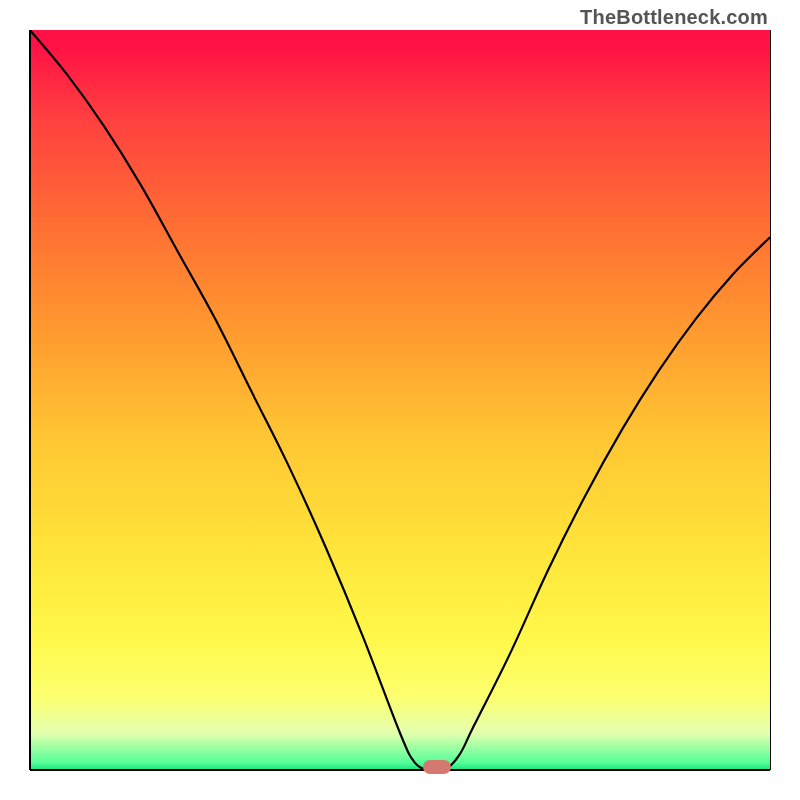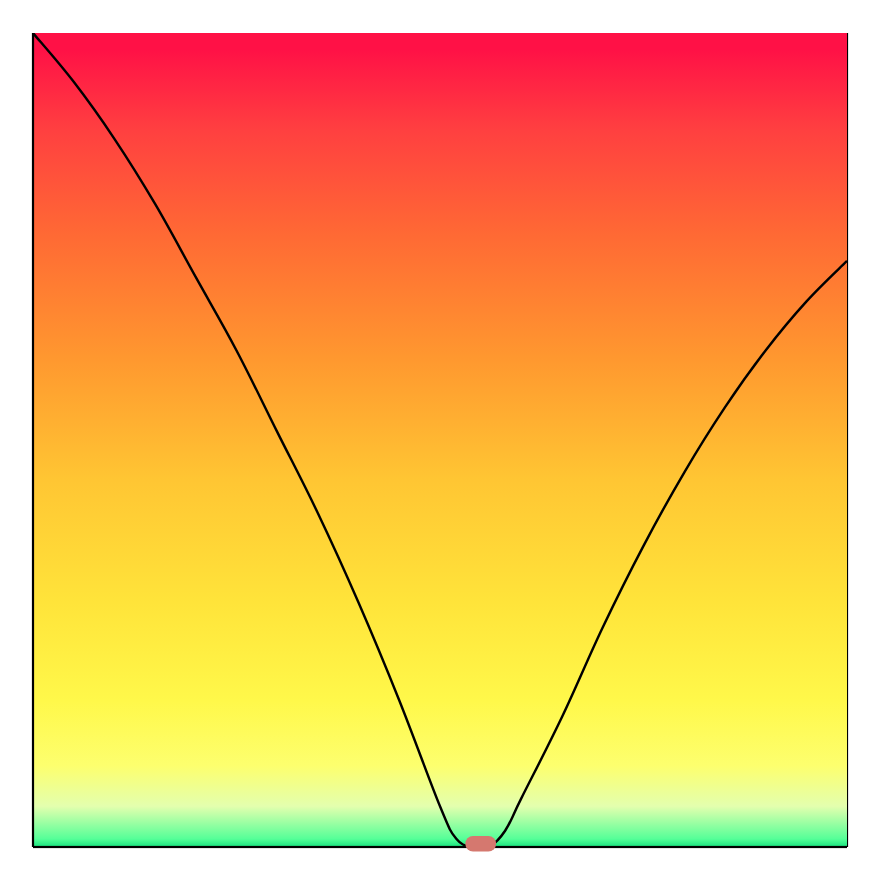--- a/index.html
+++ b/index.html
@@ -82,20 +82,21 @@
 </style>
 </head>
 <body>
 
 <div class="chart-container">
 
   <div class="gradient-bg"></div>
   <div class="border-left"></div>
   <div class="border-bottom"></div>
 
+  <div class="attribution">TheBottleneck.com</div>
 
   <svg class="curve" viewBox="0 0 740 740" preserveAspectRatio="none">
     <path d="M 0 0 C 6.66 7.992000000000016, 23.68 27.084000000000085, 37 44.40000000000009 C 50.32 61.71600000000009, 60.68 76.22000000000007, 74 96.20000000000005 C 87.32 116.18000000000002, 97.68 132.75599999999997, 111 155.39999999999998 C 124.32 178.04399999999998, 134.68 198.024, 148 222 C 161.32 245.976, 171.68 263.29200000000003, 185 288.6 C 198.32 313.908, 208.68 335.96, 222 362.59999999999997 C 235.32 389.23999999999995, 245.68 408.62800000000004, 259 436.6 C 272.32 464.572, 282.68 487.36400000000003, 296 518 C 309.32 548.636, 319.68 573.5, 333 606.8 C 346.32 640.0999999999999, 360.676 680.356, 370 703 C 379.324 725.644, 379.472 725.94, 384.8 732.6 C 390.12800000000004 739.26, 394.272 738.668, 399.6 740 C 404.92800000000005 741.332, 409.07200000000006 742.664, 414.40000000000003 740 C 419.728 737.336, 423.872 733.192, 429.2 725.2 C 434.52799999999996 717.2080000000001, 434.676 714.248, 444 695.6 C 453.324 676.952, 467.68 649.572, 481 621.6 C 494.32 593.628, 504.68 568.172, 518 540.2 C 531.32 512.2280000000001, 541.68 491.508, 555 466.2 C 568.32 440.892, 578.68 422.24399999999997, 592 399.59999999999997 C 605.32 376.95599999999996, 615.68 360.38, 629 340.4 C 642.32 320.41999999999996, 652.68 305.916, 666 288.6 C 679.32 271.28400000000005, 689.68 258.852, 703 244.2 C 716.32 229.548, 733.34 213.86000000000004, 740 207.20000000000005" fill="none" stroke="#000" stroke-width="2.2"></path>
   </svg>
 
   <div class="lozenge" style="left: 423px; top: 760px; background: rgb(213, 120, 111);"></div>
 
 </div>
 
 </body></html>

